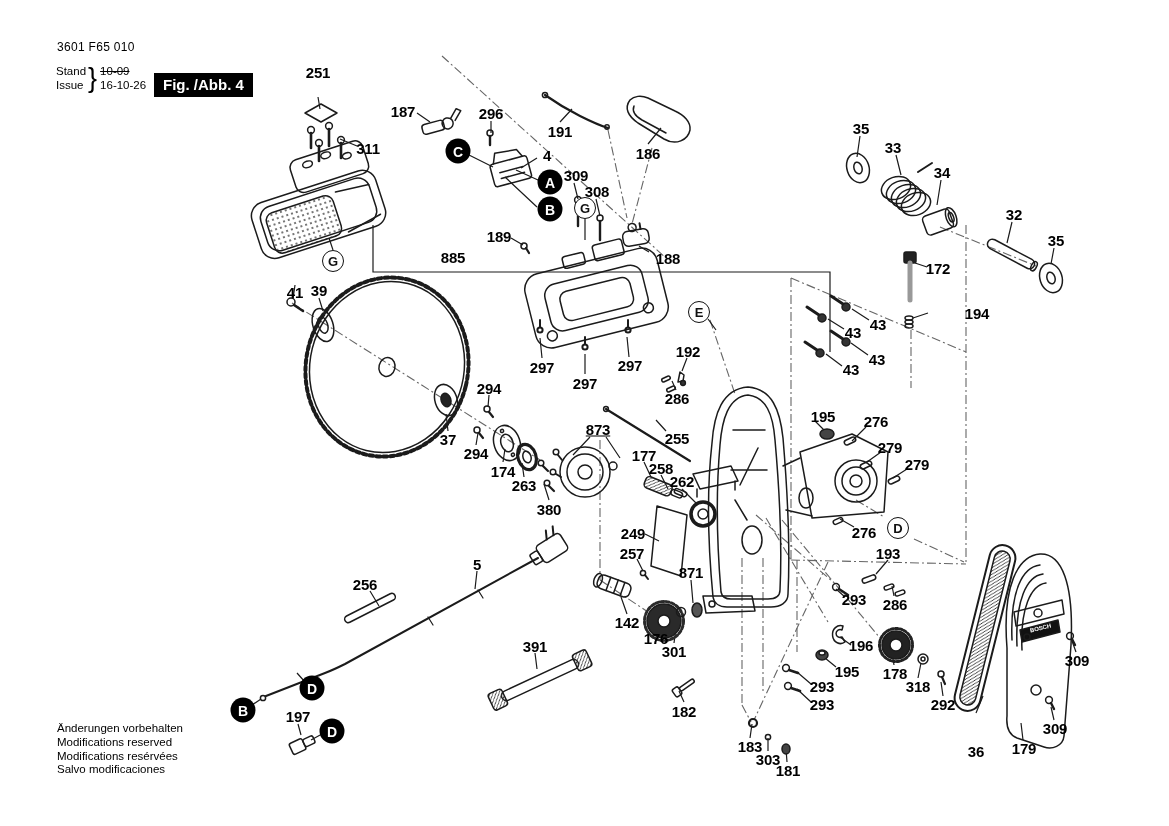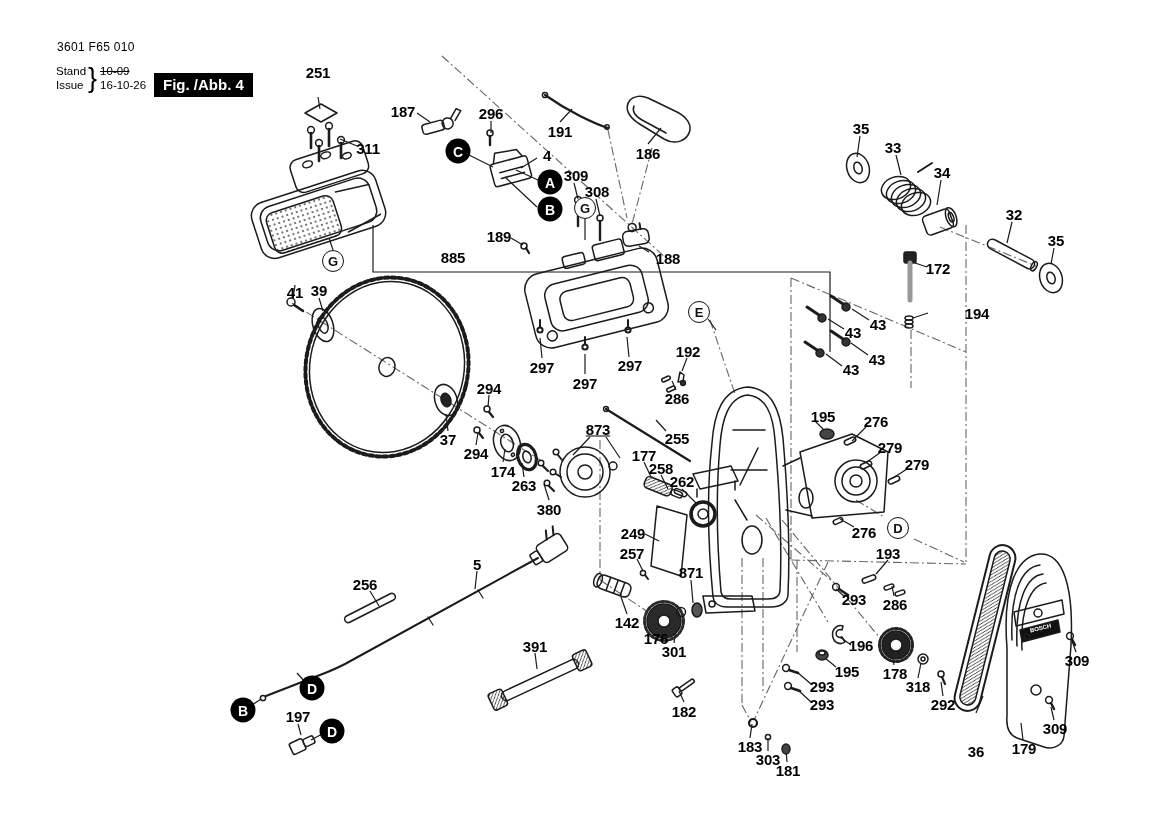--- a/index.html
+++ b/index.html
@@ -501,13 +501,19 @@
       <div class="marker marker-filled" style="left: 550px; top: 209px;">B</div>
       <div class="marker marker-outline" style="left: 585px; top: 208px;">G</div>
       <div class="marker marker-outline" style="left: 333px; top: 261px;">G</div>
       <div class="marker marker-outline" style="left: 699px; top: 312px;">E</div>
       <div class="marker marker-outline" style="left: 898px; top: 528px;">D</div>
       <div class="marker marker-filled" style="left: 243px; top: 710px;">B</div>
       <div class="marker marker-filled" style="left: 312px; top: 688px;">D</div>
       <div class="marker marker-filled" style="left: 332px; top: 731px;">D</div>
     </div>
 
+  <div class="footnotes" id="footnotes">
+      <div>Änderungen vorbehalten</div>
+      <div>Modifications reserved</div>
+      <div>Modifications resérvées</div>
+      <div>Salvo modificaciones</div>
+    </div>
 </div>
 
 </body></html>

